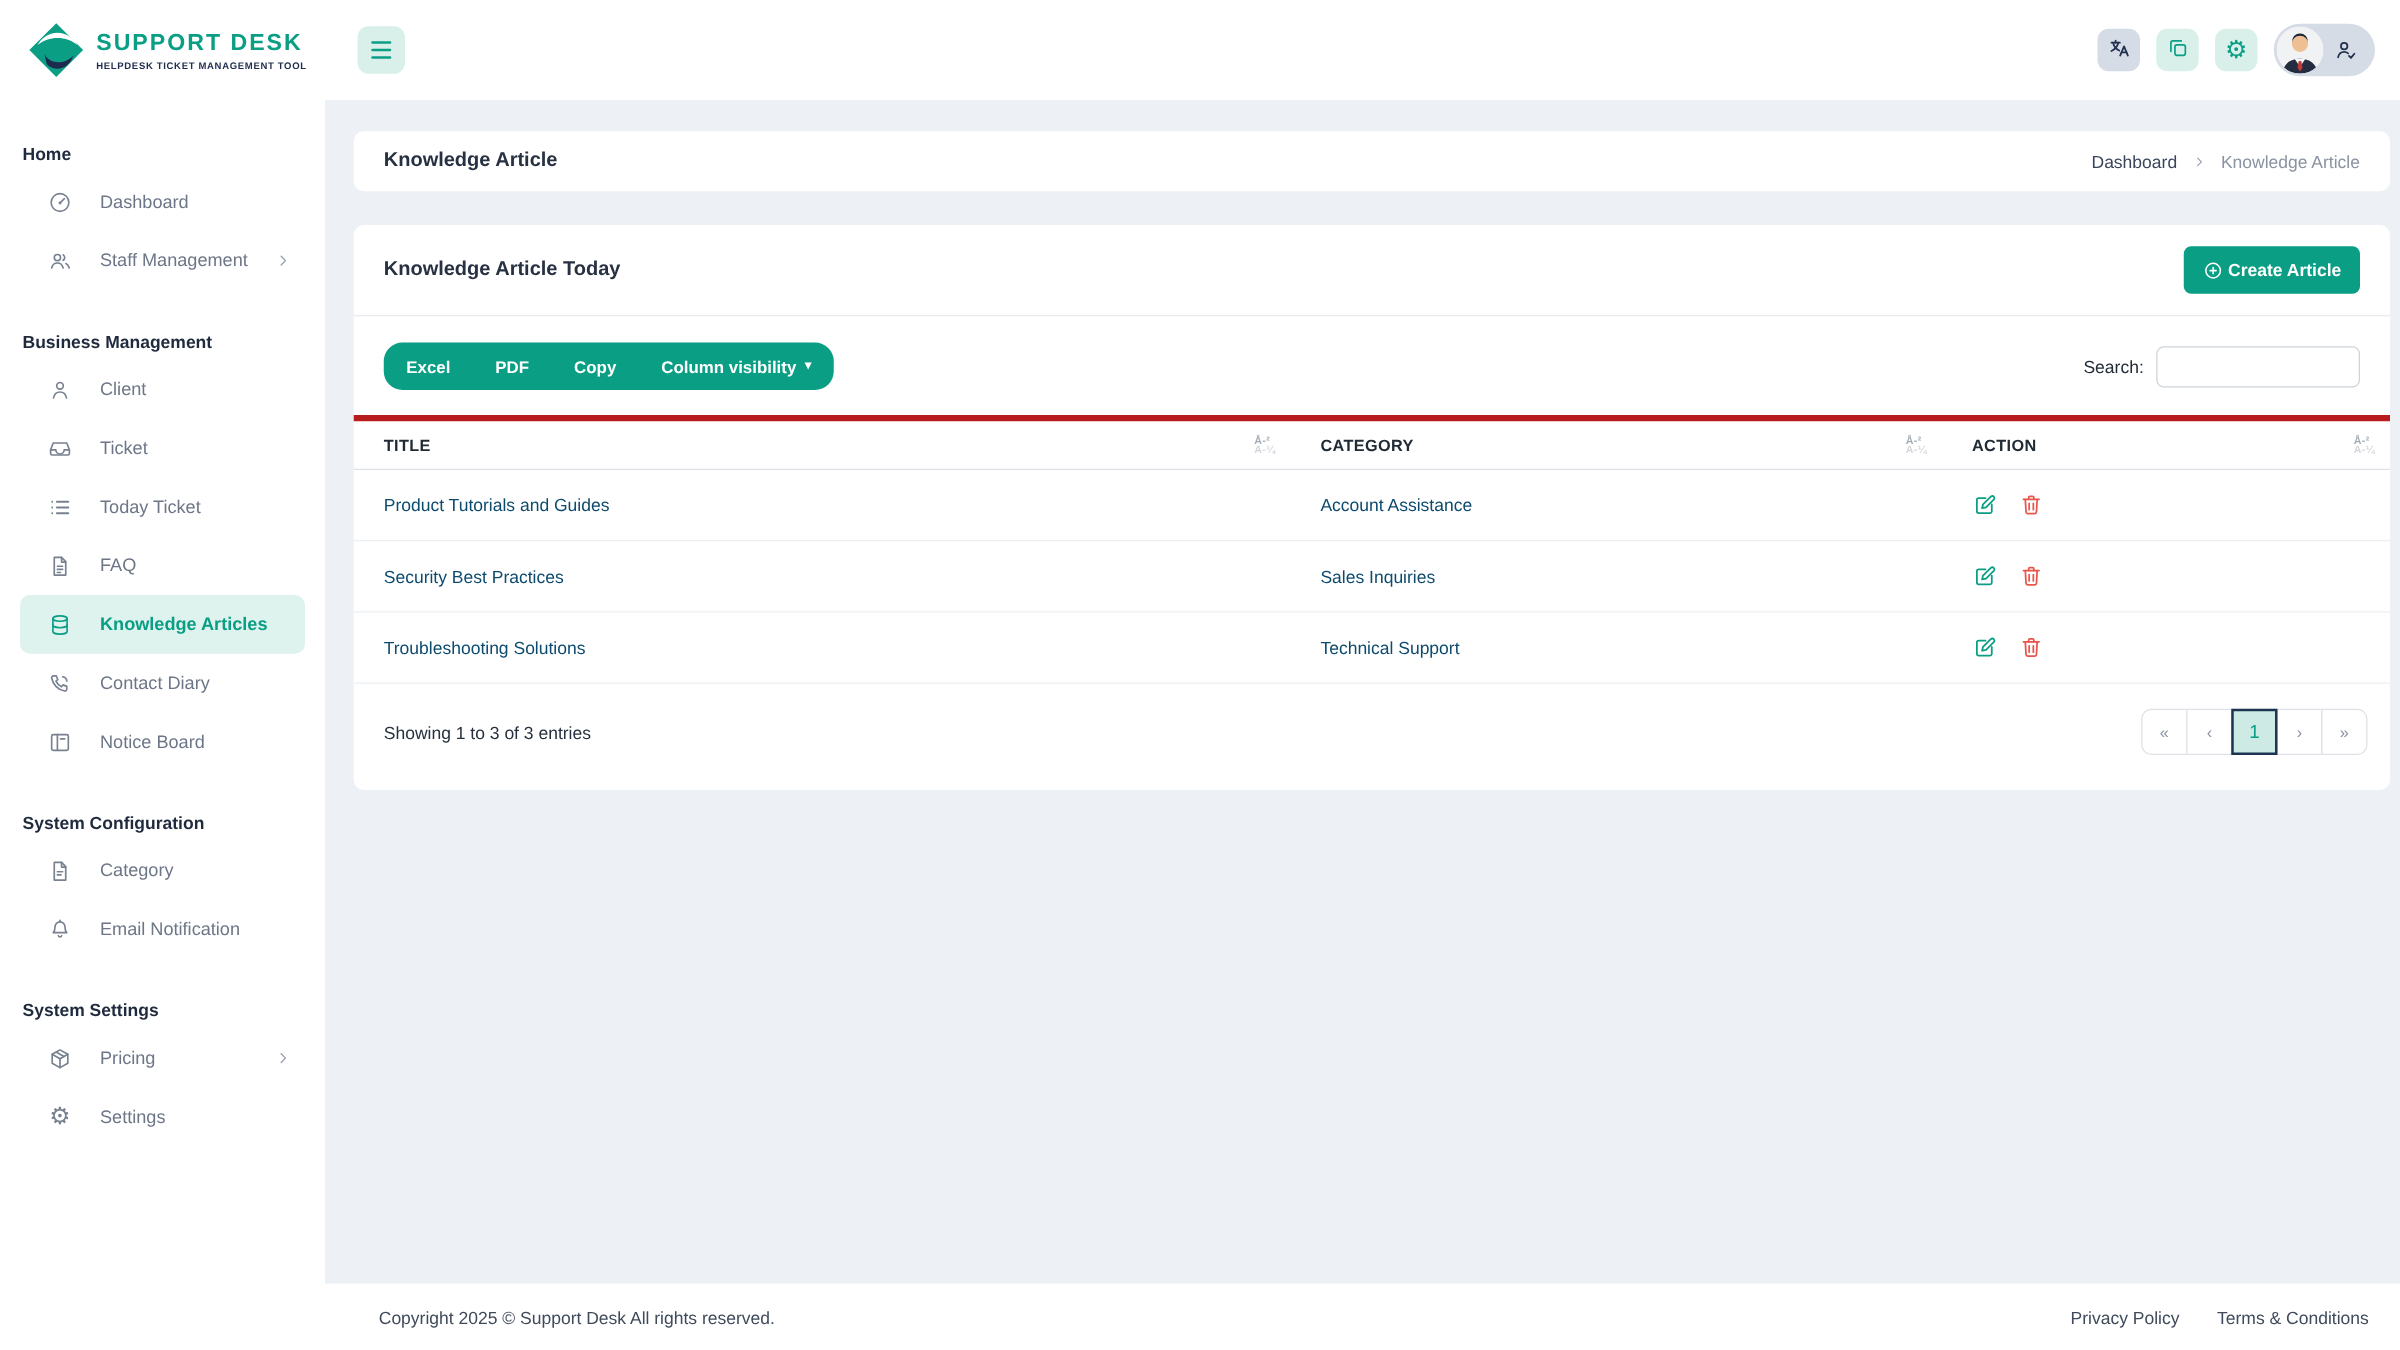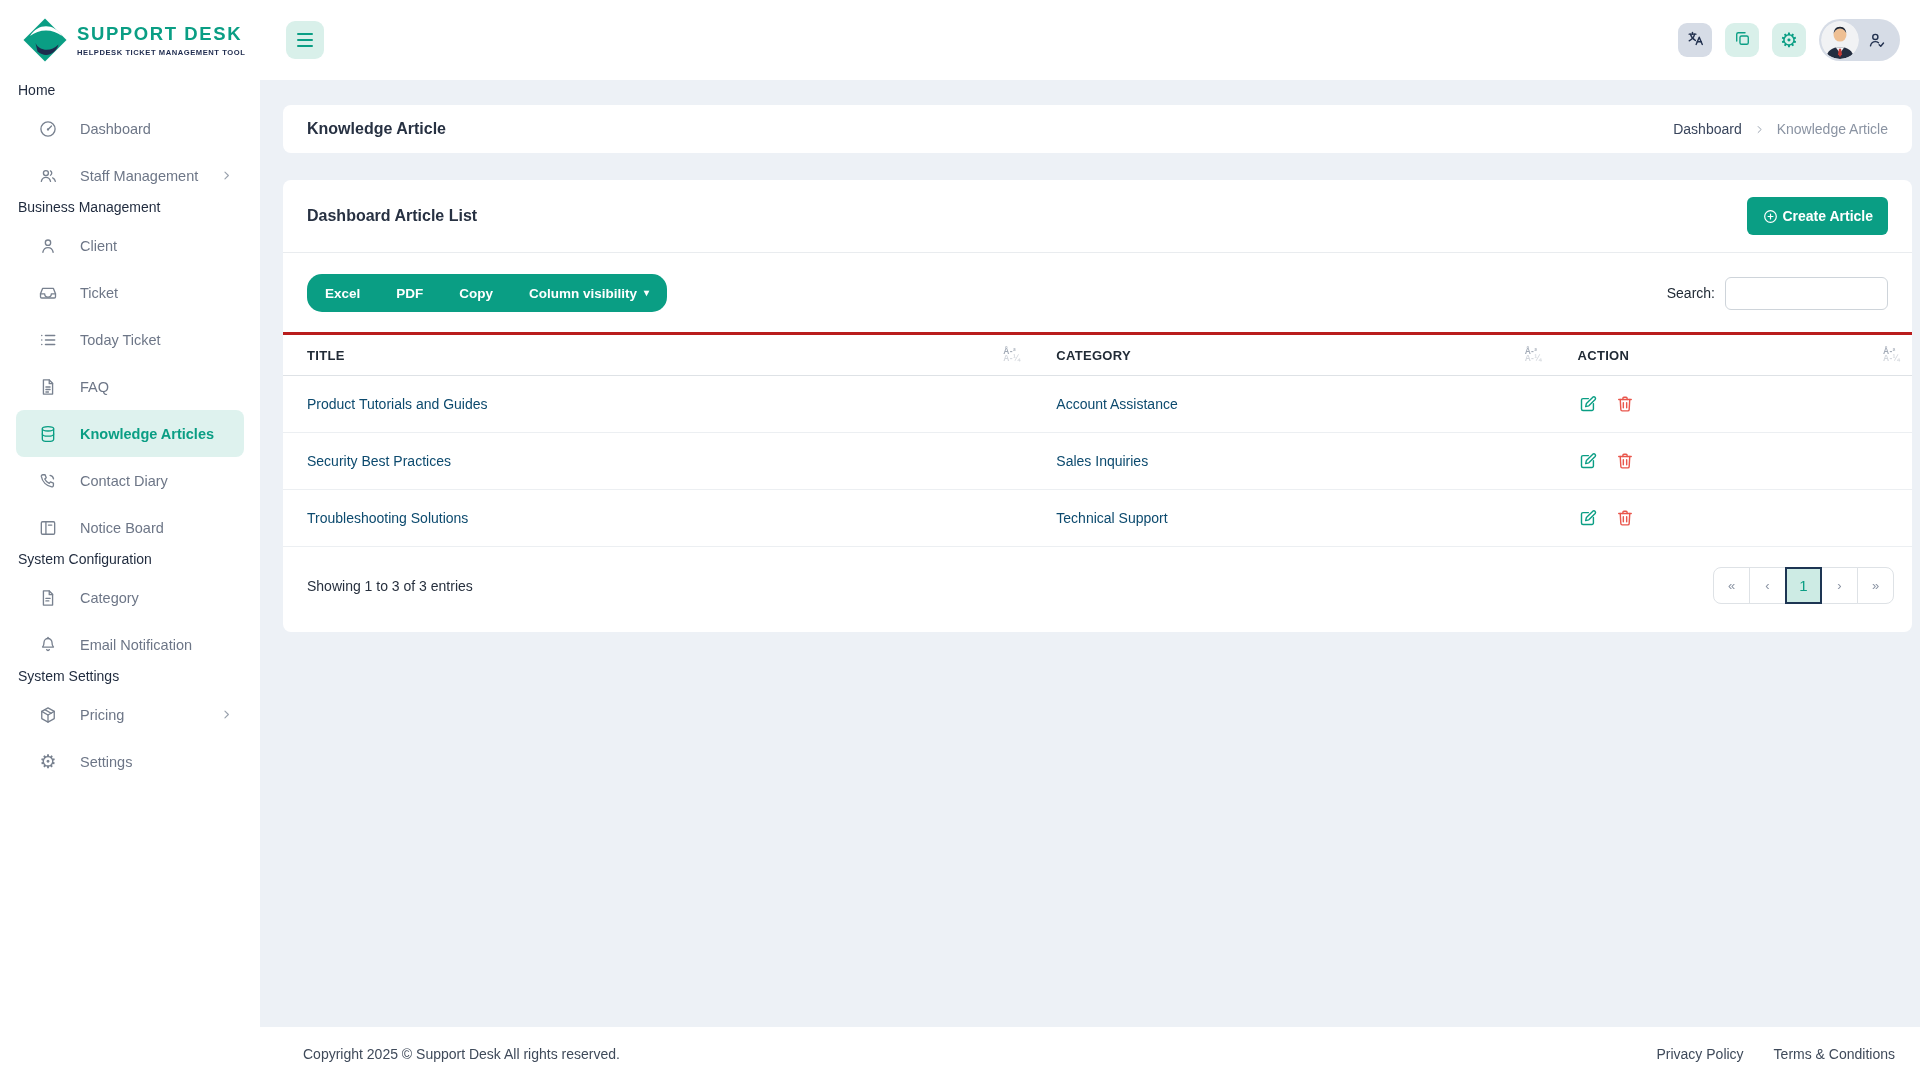--- a/index.html
+++ b/index.html
@@ -14,21 +14,21 @@
   body{width:1920px;height:1080px;overflow:hidden;font-family:"Liberation Sans",sans-serif;background:#fff}
   .app{display:flex;height:1080px}
 
   
   .sidebar{width:260px;flex:none;background:#fff;display:flex;flex-direction:column}
   .logo-row{height:80px;display:flex;align-items:center;gap:9px;padding:0 14px 0 22px;flex:none}
   .logo-mark svg{width:46px;height:46px;display:block}
   .logo-name{font-size:18.5px;font-weight:bold;color:var(--primary);letter-spacing:1.6px;white-space:nowrap}
   .logo-tag{font-size:7.6px;font-weight:bold;color:#1e2b4e;letter-spacing:.55px;margin-top:3px;white-space:nowrap}
   .sidebar-nav{padding:2px 16px 0}
-  .nav-section{font-size:14px;font-weight:normal;color:#1f2a3d;margin:0 0 7px;padding-left:2px}
+  .nav-section{font-size:14px;font-weight:bold;color:#1f2a3d;margin:33px 0 7px;padding-left:2px}
   .nav-item{display:flex;align-items:center;height:47px;border-radius:8px;padding:0 10px 0 22px;color:#6d7687;cursor:pointer}
   .nav-icon{width:20px;height:20px;margin-right:22px;display:flex;align-items:center;justify-content:center;color:#78818f;flex:none}
   .nav-icon svg{width:20px;height:20px}
   .nav-icon .glyph{font-size:19px;line-height:1}
   .nav-label{font-size:14.5px;white-space:nowrap}
   .nav-chevron{margin-left:auto;color:#99a1ad;display:flex}
   .nav-chevron svg{width:15px;height:15px}
   .nav-item.active{background:var(--mint-row);color:var(--primary);font-weight:bold}
   .nav-item.active .nav-icon{color:var(--primary)}
 
@@ -69,21 +69,21 @@
   .divider{height:1px;background:#e9ecef}
   .toolbar{display:flex;align-items:center;justify-content:space-between;padding:21px 24px 20px}
   .dt-group{display:flex;background:var(--primary);border-radius:15px;height:38px;align-items:center}
   .dt-btn{background:transparent;border:none;color:#fff;font-size:13.5px;font-weight:bold;font-family:inherit;padding:0 18px;height:100%;cursor:pointer;display:flex;align-items:center;gap:7px}
   .caret-glyph{font-size:10px;line-height:1}
   .search-wrap{display:flex;align-items:center;gap:10px}
   .search-label{font-size:14px;color:#212b36}
   .search-input{width:163px;height:33px;border:1px solid #ced4da;border-radius:6px;padding:0 10px;font-size:14px;color:#333;font-family:inherit;outline:none;background:#fff}
 
   
-  .thead{display:flex;border-top:3px solid #b91c1c;border-bottom:1px solid #dee2e6;height:44px;align-items:center}
+  .thead{display:flex;border-top:5px solid #b91c1c;border-bottom:1px solid #dee2e6;height:44px;align-items:center}
   .th{display:flex;align-items:center;justify-content:space-between;font-size:13px;font-weight:bold;color:#212b36;letter-spacing:.3px;padding:0 12px 0 24px;height:100%}
   .col-title{width:46%}.col-cat{width:32%}.col-action{width:22%}
   .sort-icon{display:flex;flex-direction:column;align-items:flex-start;font-size:8.5px;line-height:7.5px;color:#8c96a5;font-weight:bold;cursor:pointer}
   .sort-icon .s1{opacity:.8}.sort-icon .s2{opacity:.38}
   .trow{display:flex;height:57px;align-items:center;border-bottom:1px solid #eceff2;font-size:14px;color:#0c4a6e}
   .td{padding:0 12px 0 24px}
   .action-btns{display:flex;gap:17px;align-items:center}
   .row-btn{background:none;border:none;padding:0;cursor:pointer;display:flex}
   .row-btn svg{width:20px;height:20px}
   .row-btn.edit{color:var(--primary)}
@@ -331,21 +331,21 @@
               <svg viewBox="0 0 24 24" fill="none" stroke="currentColor" stroke-width="1.8" stroke-linecap="round" stroke-linejoin="round">
                 <path d="M9.5 6.5 15 12l-5.5 5.5"></path>
               </svg>
             </span>
           <span class="bc-current">Knowledge Article</span>
         </div>
       </div>
 
       <div class="list-card">
         <div class="card-head">
-          <div class="card-title">Dashboard Article List</div>
+          <div class="card-title">Knowledge Article Today</div>
           <button class="create-btn">
             <span style="display:flex">
                 <svg viewBox="0 0 24 24" fill="none" stroke="currentColor" stroke-width="1.7" stroke-linecap="round" stroke-linejoin="round">
                   <circle cx="12" cy="12" r="8.2"></circle>
                   <path d="M12 8.6v6.8M8.6 12h6.8"></path>
                 </svg>
               </span>
             <span>Create Article</span>
           </button>
         </div>

